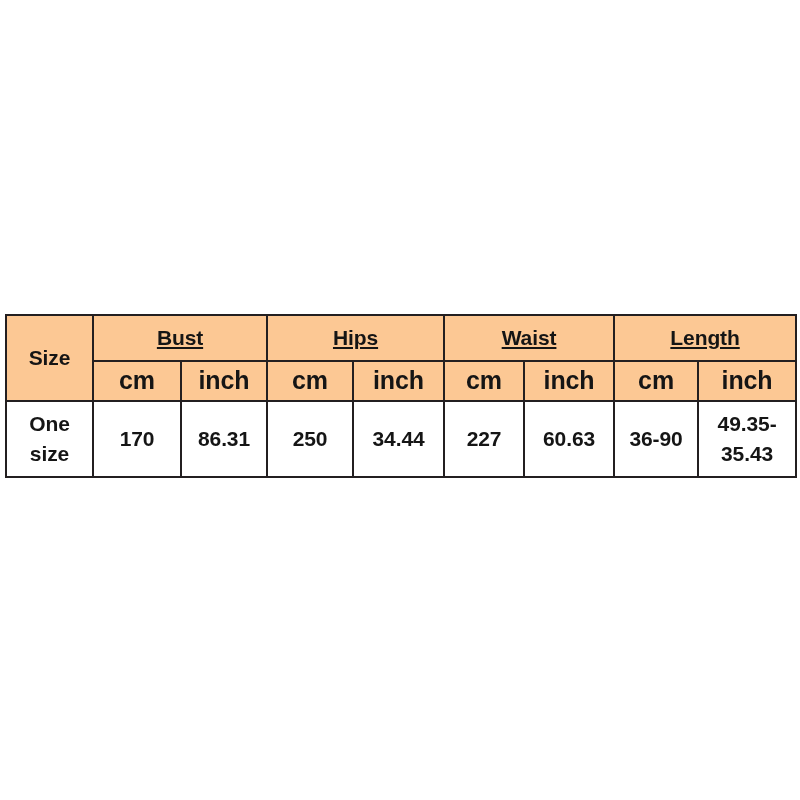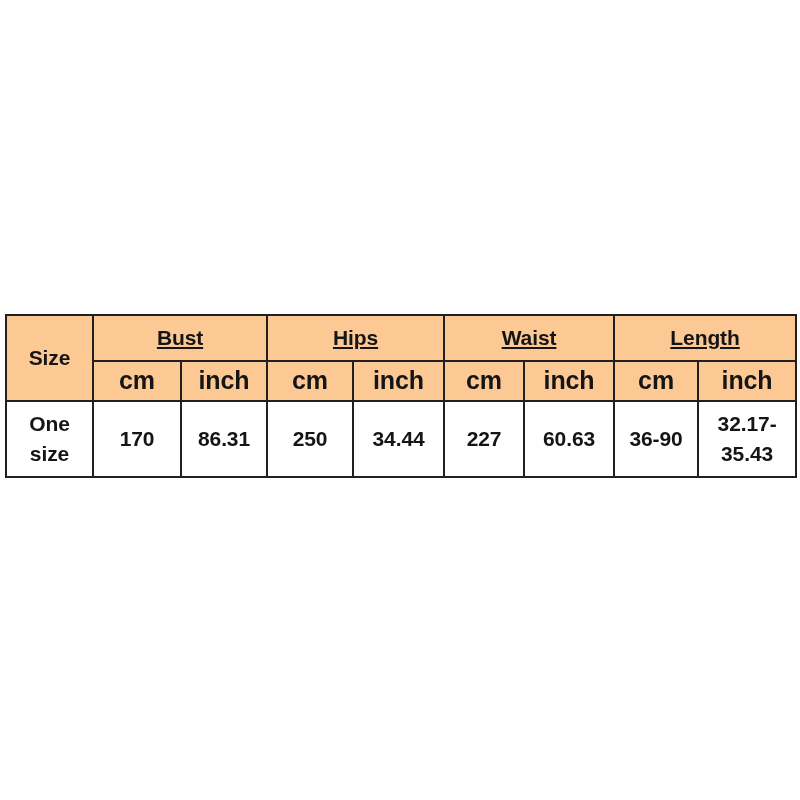--- a/index.html
+++ b/index.html
@@ -107,17 +107,17 @@
       </tr>
       <tr class="row-data">
         <td class="body-cell size-label">One size</td>
         <td class="body-cell value">170</td>
         <td class="body-cell value">86.31</td>
         <td class="body-cell value">250</td>
         <td class="body-cell value">34.44</td>
         <td class="body-cell value">227</td>
         <td class="body-cell value">60.63</td>
         <td class="body-cell value">36-90</td>
-        <td class="body-cell value">32.17-35.43</td>
+        <td class="body-cell value">49.35-35.43</td>
       </tr>
     </tbody>
   </table>
 </div>
 
 </body></html>

